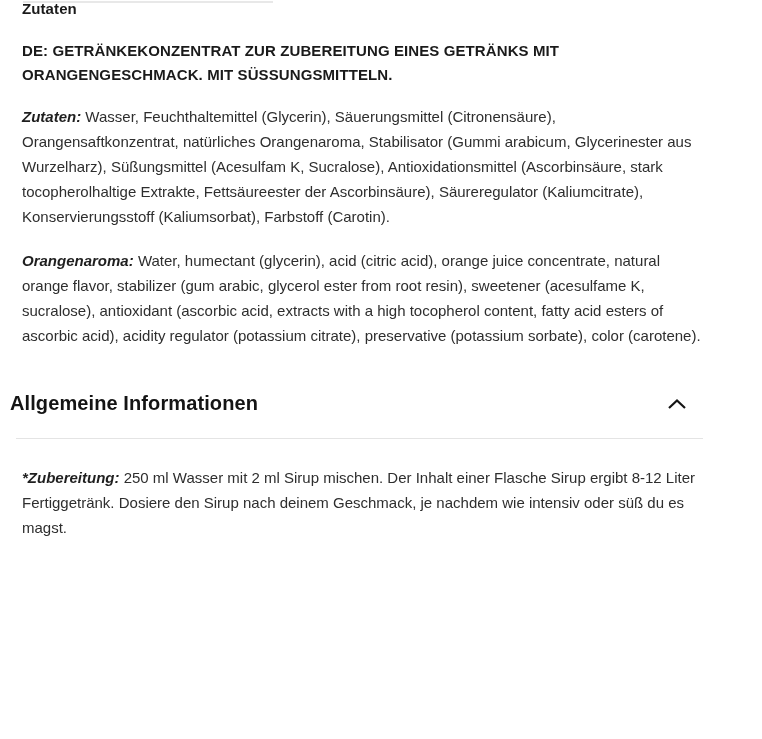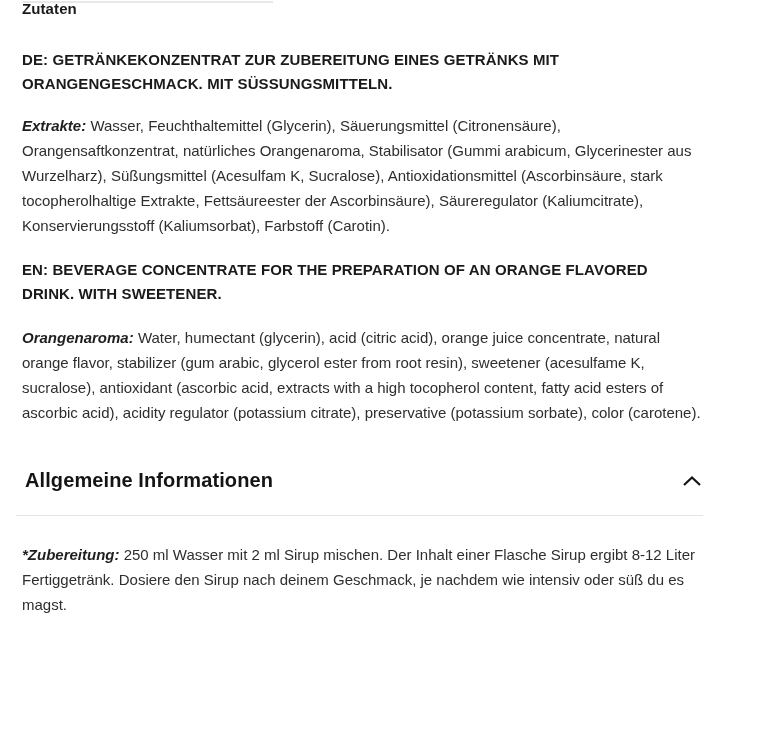--- a/index.html
+++ b/index.html
@@ -27,42 +27,42 @@
   }
   .content.first { }
   .small-title {
     font-size: 15px;
     font-weight: 700;
     color: #1a1a1a;
     line-height: 1.2;
     letter-spacing: 0.1px;
   }
   .caps-heading {
-    margin-top: 30px;
+    margin-top: 21px;
     font-size: 15px;
     font-weight: 700;
     color: #1a1a1a;
     line-height: 24px;
     letter-spacing: 0.1px;
   }
   .caps-heading.en { margin-top: 20px; }
   .body-para {
     margin-top: 17px;
     font-size: 15px;
     line-height: 25px;
     color: #2e2e2e;
   }
   .body-para.en { margin-top: 19px; }
   .lead {
     font-weight: 700;
     font-style: italic;
     color: #1f1f1f;
   }
   .accordion-row {
-    margin: 44px 0 0 25px;
+    margin: 44px 0 0 10px;
     width: 680px;
     display: flex;
     align-items: center;
     justify-content: space-between;
     cursor: pointer;
     background: transparent;
     border: none;
     padding: 0;
     text-align: left;
   }
@@ -100,25 +100,24 @@
 <body>
 
 <div class="tab-underline"></div>
 
 <section class="content first">
   <h3 class="small-title">Zutaten</h3>
 
   <p class="caps-heading">DE: GETRÄNKEKONZENTRAT ZUR ZUBEREITUNG EINES GETRÄNKS MIT ORANGENGESCHMACK. MIT SÜSSUNGSMITTELN.</p>
 
   <p class="body-para">
-    <span class="lead">Extrakte:</span>
+    <span class="lead">Zutaten:</span>
     <span>Wasser, Feuchthaltemittel (Glycerin), Säuerungsmittel (Citronensäure), Orangensaftkonzentrat, natürliches Orangenaroma, Stabilisator (Gummi arabicum, Glycerinester aus Wurzelharz), Süßungsmittel (Acesulfam K, Sucralose), Antioxidationsmittel (Ascorbinsäure, stark tocopherolhaltige Extrakte, Fettsäureester der Ascorbinsäure), Säureregulator (Kaliumcitrate), Konservierungsstoff (Kaliumsorbat), Farbstoff (Carotin).</span>
   </p>
 
-  <p class="caps-heading en">EN: BEVERAGE CONCENTRATE FOR THE PREPARATION OF AN ORANGE FLAVORED DRINK. WITH SWEETENER.</p>
 
   <p class="body-para en">
     <span class="lead">Orangenaroma:</span>
     <span>Water, humectant (glycerin), acid (citric acid), orange juice concentrate, natural orange flavor, stabilizer (gum arabic, glycerol ester from root resin), sweetener (acesulfame K, sucralose), antioxidant (ascorbic acid, extracts with a high tocopherol content, fatty acid esters of ascorbic acid), acidity regulator (potassium citrate), preservative (potassium sorbate), color (carotene).</span>
   </p>
 </section>
 
 <button class="accordion-row">
   <h2 class="accordion-title">Allgemeine Informationen</h2>
   <span class="chev">

